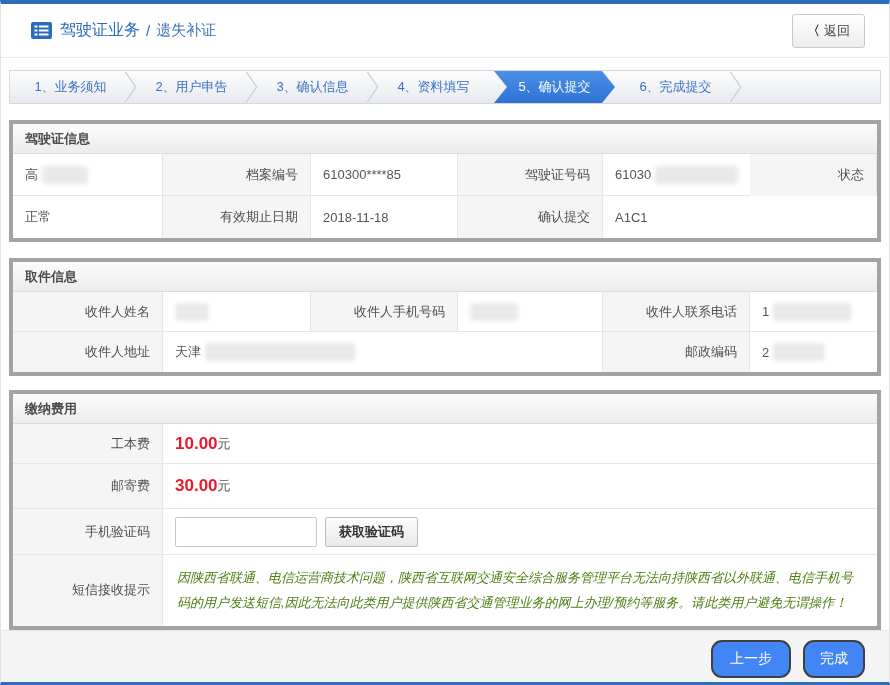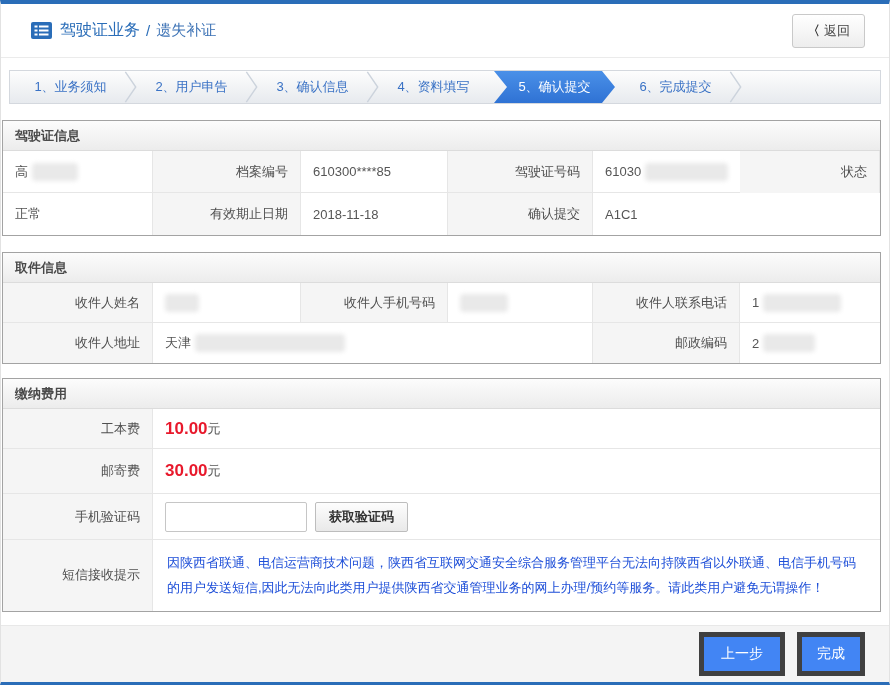--- a/index.html
+++ b/index.html
@@ -26,48 +26,48 @@
   
   .steps { margin:12px 8px 0 8px; height:34px; position:relative; flex:0 0 auto;
            background:linear-gradient(#fdfdfd,#e7eaee); border:1px solid #d4d8de; display:flex; }
   .step { width:121px; height:100%; position:relative; display:flex; align-items:center; justify-content:center;
           color:#3a72c5; font-weight:normal; font-size:13px; cursor:pointer; }
   .step .csep { position:absolute; right:-7px; top:0; height:100%; width:14px; z-index:1; pointer-events:none; }
   .step.active { background:linear-gradient(#4a90e8,#2f72d4); color:#fff; z-index:2;
       clip-path:polygon(0 0, calc(100% - 13px) 0, 100% 50%, calc(100% - 13px) 100%, 0 100%, 13px 50%); }
 
   
-  .panel { margin:16px 8px 0 1px; border:1px solid #a3a3a3; flex:0 0 auto; }
+  .panel { margin:16px 8px 0 8px; border:4px solid #a3a3a3; flex:0 0 auto; }
   .panel-hd { height:30px; display:flex; align-items:center; padding-left:12px;
               background:linear-gradient(#fcfcfc,#ececec); border-bottom:1px solid #dcdcdc;
               color:#4a4a4a; font-weight:bold; font-size:13px; }
   .grid { display:grid; grid-template-columns:150px 148px 147px 145px 147px 1fr; }
   .grid2 { display:grid; grid-template-columns:150px 1fr; }
   .cell { display:flex; align-items:center; border-right:1px solid #e6e6e6; border-bottom:1px solid #e6e6e6;
           min-height:42px; background:#fff; padding:0 12px; color:#555; }
   .cell:last-child, .cell.lastcol { border-right:none; }
   .lbl { justify-content:flex-end; background:#f5f5f5; color:#4f4f4f; text-align:right; }
   .blur { display:inline-block; height:18px; border-radius:4px; margin-left:4px;
           background:#e9e9e9; filter:blur(2px); }
 
   
   .fee-amt { color:#e8192c; font-weight:bold; font-size:17px; }
   .fee-unit { color:#555; font-size:13px; }
   .code-input { width:142px; height:30px; border:1px solid #c6c6c6; border-radius:2px; padding:0 6px;
                 font-size:13px; color:#333; background:#fff; }
   .code-btn { margin-left:8px; height:30px; padding:0 13px; background:linear-gradient(#fdfdfd,#e9e9e9);
               border:1px solid #bdbdbd; border-radius:2px; font-weight:bold; color:#333; font-size:13px; cursor:pointer; }
-  .sms-cell { align-items:flex-start; padding:10px 14px; line-height:1.95; color:#1d4ed8; }
+  .sms-cell { align-items:flex-start; padding:10px 14px; line-height:1.95; color:#4d7c0f;font-style:italic; }
   .sms-lbl { min-height:64px; }
 
   
   .ftr-gap { flex:1; }
   .ftr { height:57px; background:#f4f4f4; border-top:1px solid #e8e8e8; display:flex; align-items:center;
          justify-content:flex-end; padding-right:24px; gap:12px; flex:0 0 auto; }
-  .blue-btn { background:#4285f4; color:#fff; border:5px solid #404040; border-radius:0;
+  .blue-btn { background:#4285f4; color:#fff; border:2px solid #404040; border-radius:11px;
               font-size:14px; padding:8px 17px; cursor:pointer; }
 </style>
 </head>
 <body>
 
 <div class="page">
 
   <div class="hdr">
     <span class="ico">
       <svg width="21" height="17" viewBox="0 0 21 17">

